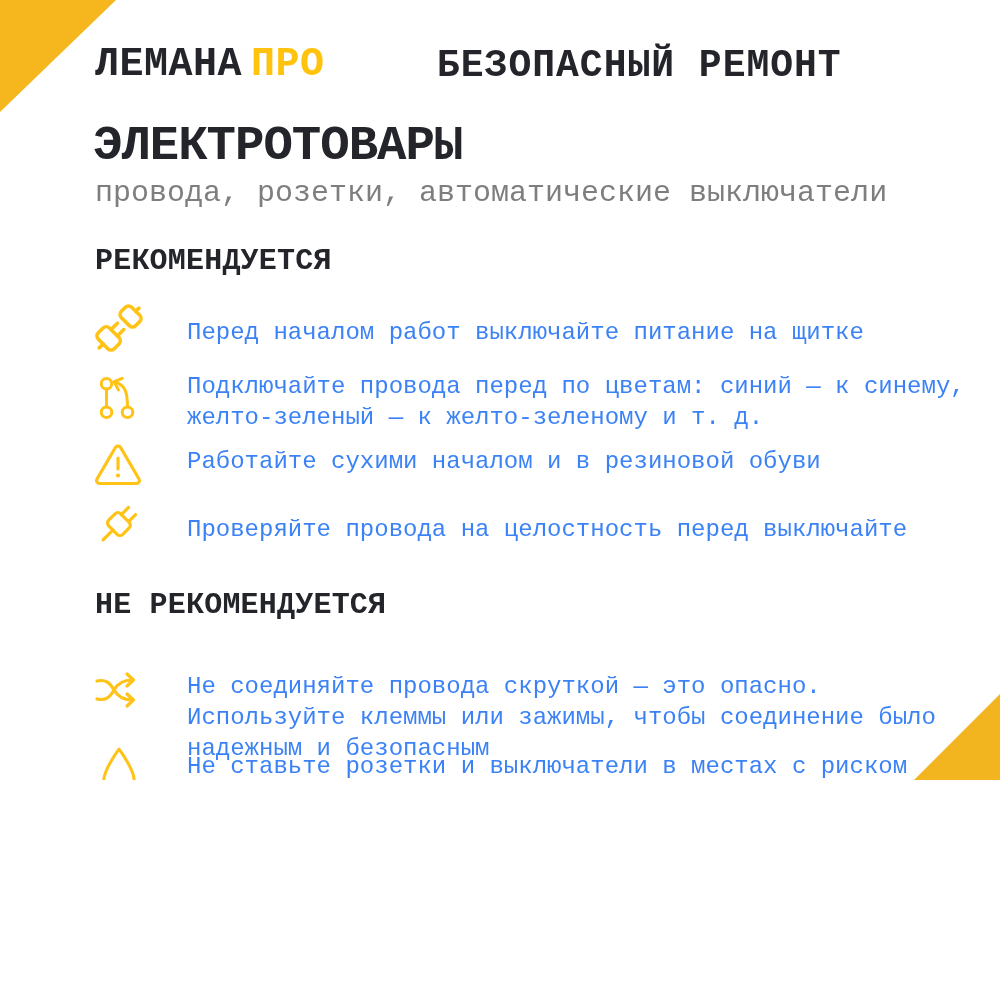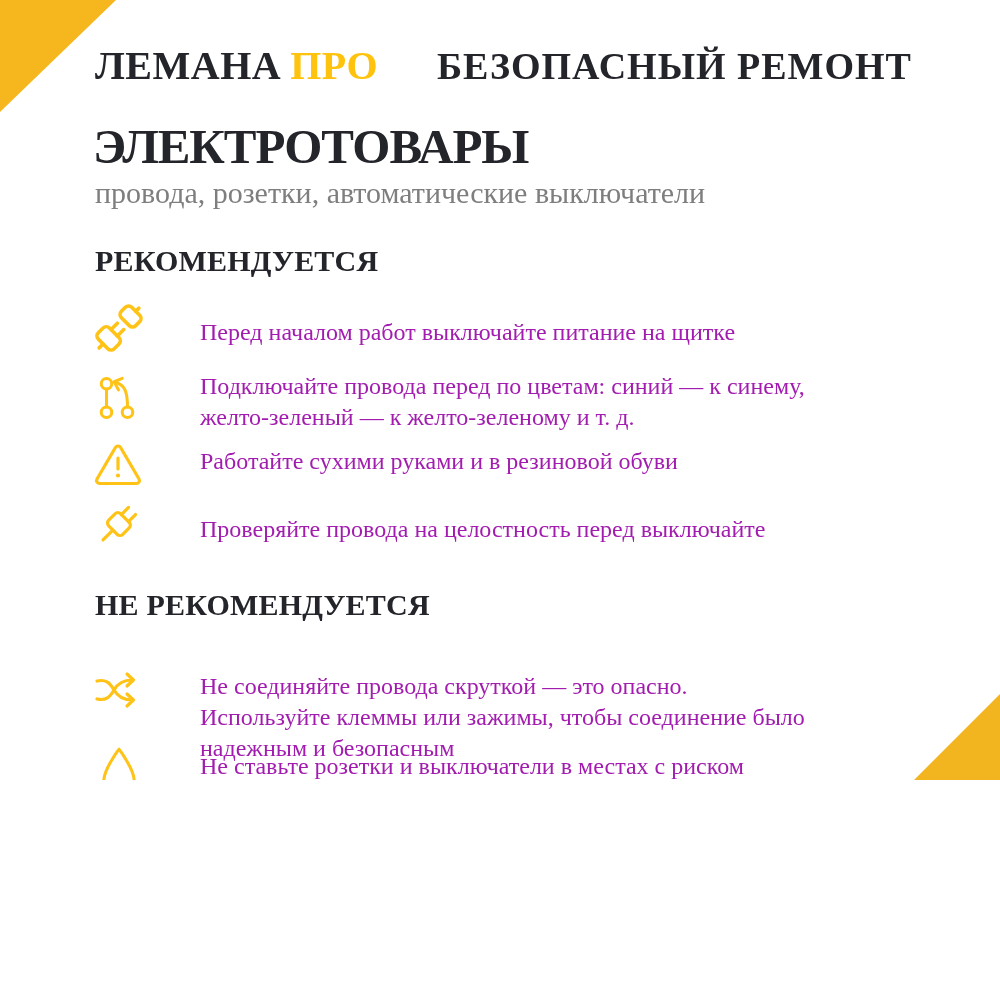--- a/index.html
+++ b/index.html
@@ -1,18 +1,18 @@
 <!DOCTYPE html>
 <html><head>
 <meta charset="utf-8">
 <style>
   html,body{margin:0;padding:0;background:#ffffff;}
   .poster{
     position:relative;width:1000px;height:780px;background:#ffffff;
-    overflow:hidden;font-family:Liberation Serif, serif;
+    overflow:hidden;font-family:Liberation Mono, monospace;
   }
   
   .tri-tl{
     position:absolute;left:0;top:0;width:116px;height:112px;
     background:#F5B61E;
     clip-path:polygon(0 0,100% 0,0 100%);
   }
   .corner-br{
     position:absolute;left:849px;top:694px;width:151px;height:306px;
     background:#F2B41F;
@@ -38,22 +38,22 @@
     font-size:30px;color:#7E7E7E;white-space:nowrap;
   }
   .sec-h{
     position:absolute;left:95px;margin:0;
     font-size:30px;font-weight:700;letter-spacing:.2px;color:#23252A;white-space:nowrap;
   }
   .sec-h-1{top:244px;}
   .sec-h-2{top:588px;}
   
   .itext{
-    position:absolute;left:200px;width:790px;
-    font-size:24px;line-height:31px;color:#a21caf;
+    position:absolute;left:187px;width:790px;
+    font-size:24px;line-height:31px;color:#3b82f6;
     white-space:pre-line;
   }
   .t1{top:317px;}
   .t2{top:371px;}
   .t3{top:446px;}
   .t4{top:514px;}
   .t5{top:650px;margin-top:21px;}
   .t6{top:751px;}
   .icon{position:absolute;}
   .icon svg{display:block;width:100%;height:100%;}
@@ -143,21 +143,21 @@
 
   <div class="icon i3">
     <svg viewBox="0 0 52 46">
       <g class="ic">
         <path d="M23.4,6.5 a3,3 0 0 1 5.2,0 L47,38 a3,3 0 0 1 -2.6,4.5 H7.6 A3,3 0 0 1 5,38 Z"></path>
         <path d="M26,17 L26,28"></path>
       </g>
       <circle class="icf" cx="26" cy="34.5" r="2.1"></circle>
     </svg>
   </div>
-  <div class="itext t3">Работайте сухими руками и в резиновой обуви</div>
+  <div class="itext t3">Работайте сухими началом и в резиновой обуви</div>
 
   <div class="icon i4">
     <svg viewBox="0 0 56 56">
       <g class="ic" transform="rotate(45 28 28)">
         <rect x="18" y="21" width="20" height="17" rx="4"></rect>
         <path d="M23,21 L23,11"></path>
         <path d="M33,21 L33,11"></path>
         <path d="M28,38 L28,52"></path>
       </g>
     </svg>

